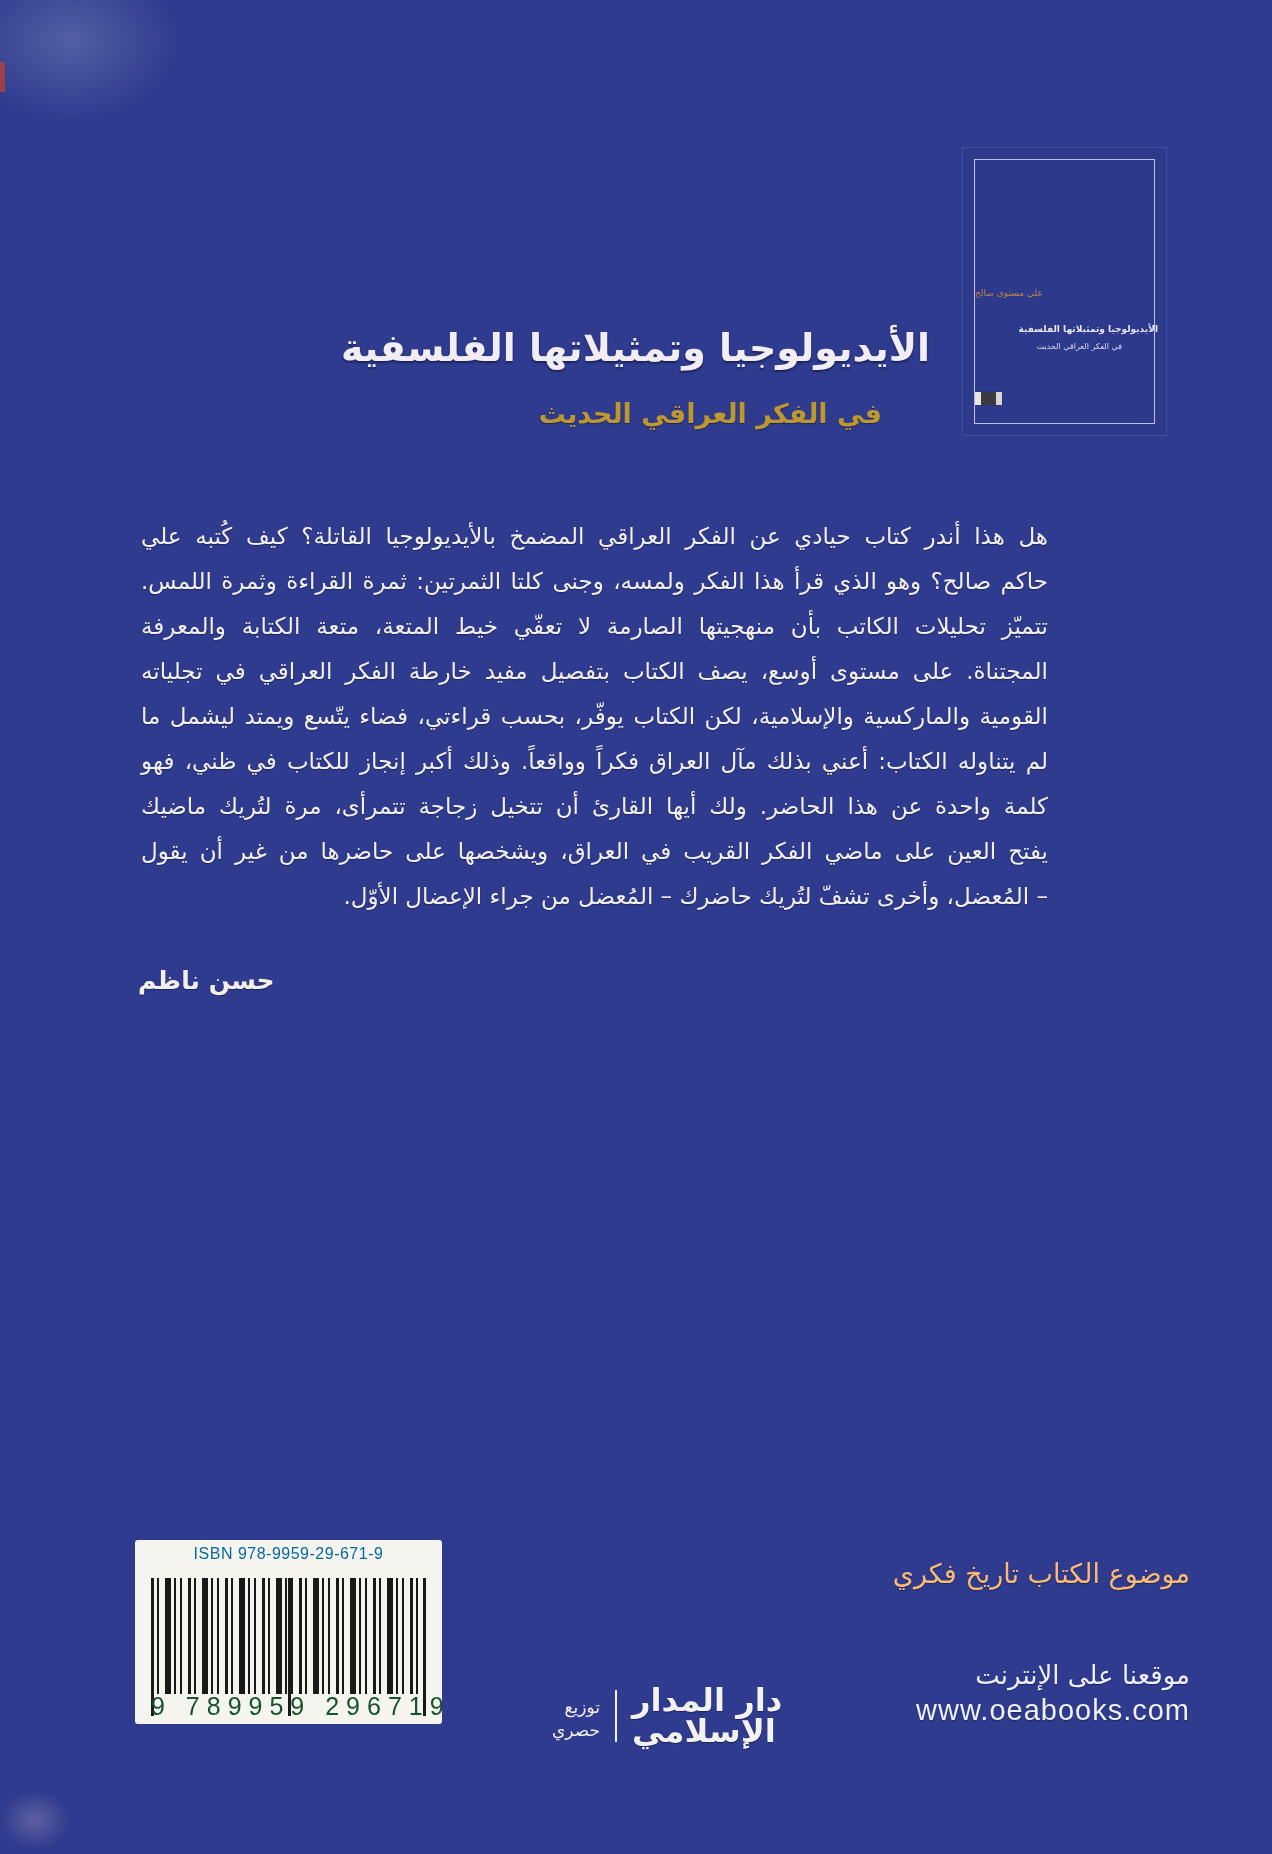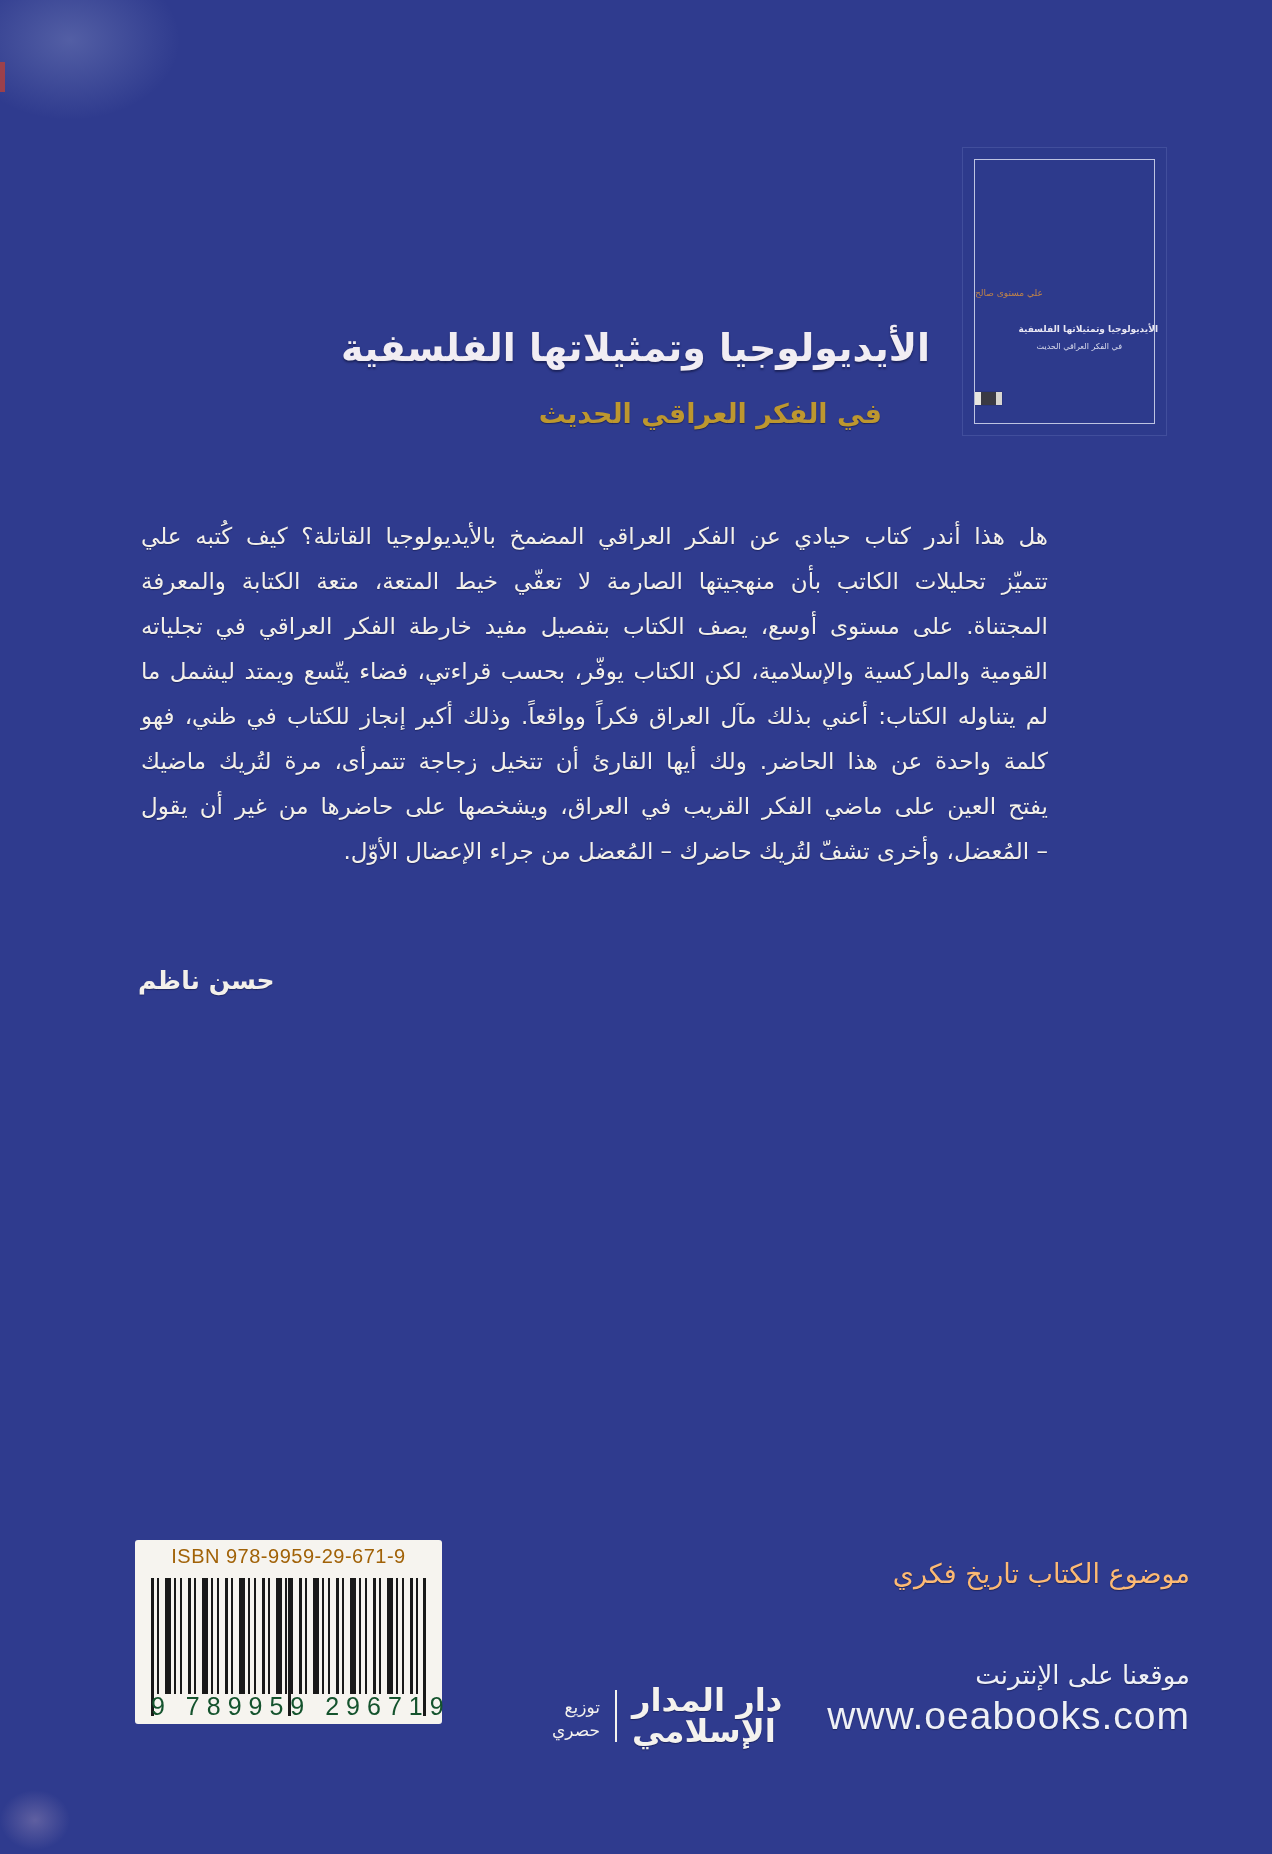--- a/index.html
+++ b/index.html
@@ -93,21 +93,21 @@
     text-align:right;
   }
 
   .barcode-box{
     position:absolute;left:135px;top:1540px;width:307px;height:184px;
     background:#f6f4ef;border-radius:3px;
   }
   .isbn{
     position:absolute;top:5px;left:0;right:0;
     text-align:center;font-family:"Liberation Sans", sans-serif;
-    font-size:20px;color:#a16207;letter-spacing:.5px;white-space:nowrap;
+    font-size:16px;color:#0369a1;letter-spacing:.5px;white-space:nowrap;
   }
   .bars{
     position:absolute;left:16px;right:16px;top:38px;height:116px;
     background:repeating-linear-gradient(90deg,
       #191919 0 3px,  #f6f4ef 3px 6px,
       #191919 6px 8px, #f6f4ef 8px 14px,
       #191919 14px 20px, #f6f4ef 20px 23px,
       #191919 23px 25px, #f6f4ef 25px 29px,
       #191919 29px 31px, #f6f4ef 31px 37px);
   }
@@ -139,21 +139,21 @@
 
   .website{
     position:absolute;right:82px;top:1660px;color:#eef0f6;
   }
   .website-label{
     direction:rtl;font-size:26px;white-space:nowrap;
     text-shadow:0 1px 1px rgba(12,16,52,.5);
   }
   .website-url{
     font-family:"Liberation Sans", sans-serif;
-    font-size:39px;letter-spacing:1px;white-space:nowrap;margin-top:4px;
+    font-size:29px;letter-spacing:1px;white-space:nowrap;margin-top:4px;
     text-shadow:0 1px 1px rgba(12,16,52,.5);
   }
 </style>
 </head>
 <body>
 
 <div class="scan-light"></div>
 <div class="scan-artifact-red"></div>
 <div class="scan-artifact-smudge"></div>
 
@@ -163,20 +163,21 @@
   <div class="thumb-title1">الأيديولوجيا وتمثيلاتها الفلسفية</div>
   <div class="thumb-title2">في الفكر العراقي الحديث</div>
   <div class="thumb-logo"></div>
 </div>
 
 <h1 class="title">الأيديولوجيا وتمثيلاتها الفلسفية</h1>
 <h2 class="subtitle">في الفكر العراقي الحديث</h2>
 
 <div class="blurb">
   <span class="line">هل هذا أندر كتاب حيادي عن الفكر العراقي المضمخ بالأيديولوجيا القاتلة؟ كيف كُتبه علي</span>
+  <span class="line">حاكم صالح؟ وهو الذي قرأ هذا الفكر ولمسه، وجنى كلتا الثمرتين: ثمرة القراءة وثمرة اللمس.</span>
   <span class="line">تتميّز تحليلات الكاتب بأن منهجيتها الصارمة لا تعفّي خيط المتعة، متعة الكتابة والمعرفة</span>
   <span class="line">المجتناة. على مستوى أوسع، يصف الكتاب بتفصيل مفيد خارطة الفكر العراقي في تجلياته</span>
   <span class="line">القومية والماركسية والإسلامية، لكن الكتاب يوفّر، بحسب قراءتي، فضاء يتّسع ويمتد ليشمل ما</span>
   <span class="line">لم يتناوله الكتاب: أعني بذلك مآل العراق فكراً وواقعاً. وذلك أكبر إنجاز للكتاب في ظني، فهو</span>
   <span class="line">كلمة واحدة عن هذا الحاضر. ولك أيها القارئ أن تتخيل زجاجة تتمرأى، مرة لتُريك ماضيك</span>
   <span class="line">يفتح العين على ماضي الفكر القريب في العراق، ويشخصها على حاضرها من غير أن يقول</span>
   <span class="line last">– المُعضل، وأخرى تشفّ لتُريك حاضرك – المُعضل من جراء الإعضال الأوّل.</span>
 </div>
 <div class="blurb-author">حسن ناظم</div>
 

